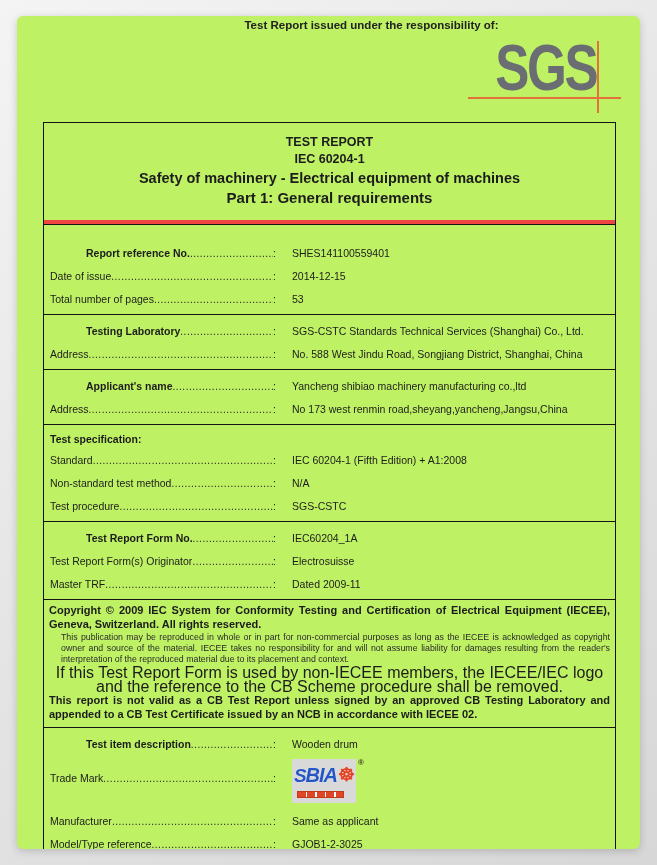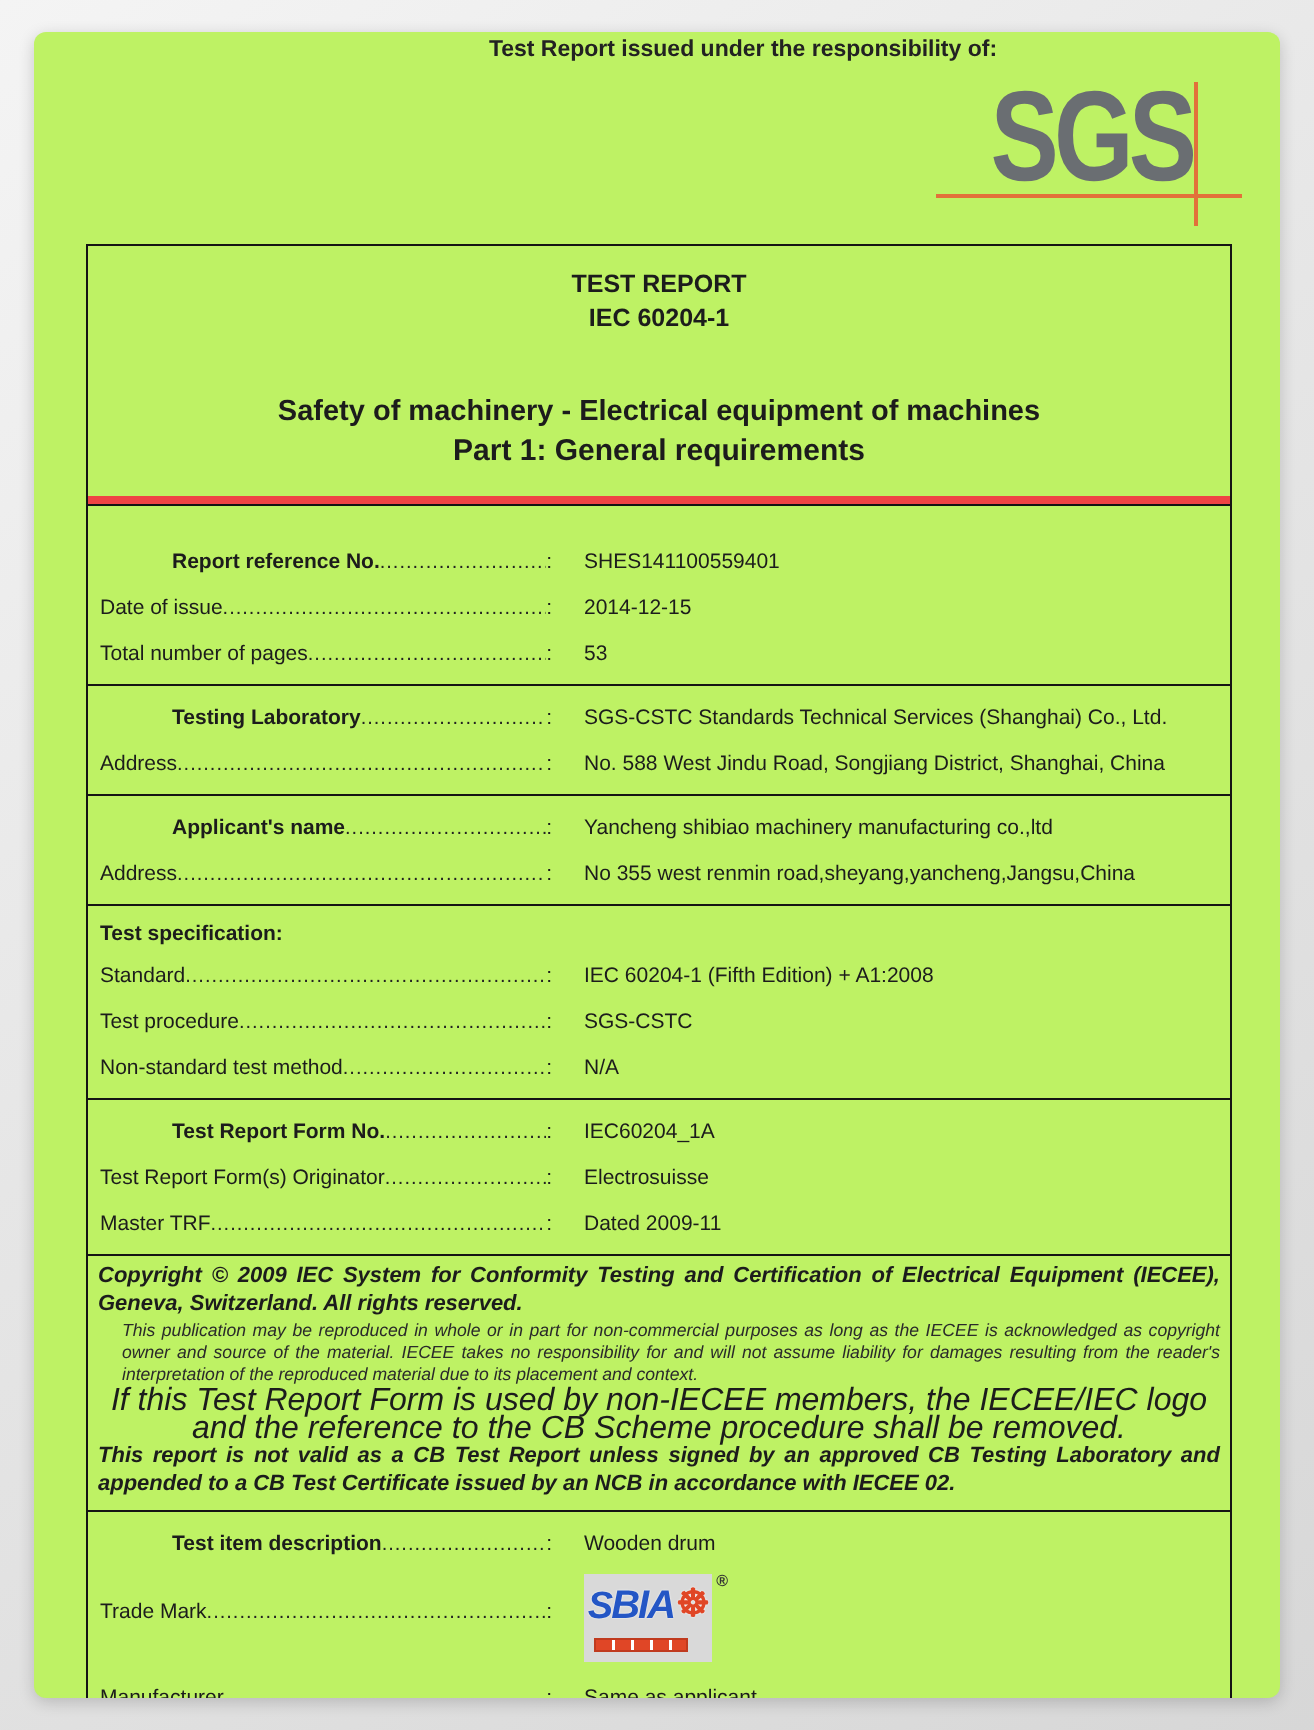--- a/index.html
+++ b/index.html
@@ -42,21 +42,21 @@
     border:1.6px solid #141414;
     border-bottom:none;
     font-size:10.5px;
   }
   .title-block {
     text-align:center; padding:11px 6px 13px 6px;
     border-bottom:4px solid #ef4444;
     font-weight:bold;
   }
   .title-l1, .title-l2 { font-size:12.5px; line-height:17px; }
-  .title-l3 { font-size:14.5px; line-height:20px;margin-top:28px; }
+  .title-l3 { font-size:14.5px; line-height:20px; }
   .title-l4 { font-size:15px; line-height:19px; }
 
   .group { padding:4px 0 4px 0; border-top:1.6px solid #141414; }
   .group:first-of-type { border-top:none; }
   .group.pad-top { padding-top:16px; }
 
   .row { display:flex; align-items:baseline; padding:3.5px 0; }
   .cell-label {
     flex:0 0 232px; display:flex; align-items:baseline;
     padding-left:6px; overflow:hidden; white-space:nowrap;
@@ -67,21 +67,21 @@
   .dots::after {
     content:"..................................................................................................";
     letter-spacing:.5px; font-size:10px; color:#222;
   }
   .colon::after { content:":"; }
   .cell-value { flex:1 1 auto; padding-left:16px; line-height:16px; }
 
   .sec-heading { font-weight:bold; padding:4px 0 3px 6px; }
 
   
-  .copyright { padding:4px 5px 6px 5px;font-style:italic; }
+  .copyright { padding:4px 5px 6px 5px; }
   .cp-intro { font-weight:bold; font-size:11px; line-height:13.5px; text-align:justify; }
   .cp-fine  { font-size:8.8px; line-height:11px; text-align:justify; color:#2a2a2a; margin-top:1px;margin-left:12px; }
   .cp-reg   { font-size:16px; line-height:13.5px; margin-top:1px;text-align:center; }
   .cp-bold  { font-weight:bold; font-size:11px; line-height:13.5px; margin-top:1px; text-align:justify; }
 
   
   .tm-row { padding:4px 0 6px 0; }
   .tm-wrap { position:relative; display:inline-block; }
   .tm-box {
     position:relative; width:64px; height:44px;
@@ -183,49 +183,49 @@
             <span class="colon"></span>
           </div>
         <div class="cell-value">Yancheng shibiao machinery manufacturing co.,ltd</div>
       </div>
       <div class="row">
         <div class="cell-label">
             <span class="lbl">Address</span>
             <span class="dots"></span>
             <span class="colon"></span>
           </div>
-        <div class="cell-value">No 355 west renmin road,sheyang,yancheng,Jangsu,China</div>
+        <div class="cell-value">No 173 west renmin road,sheyang,yancheng,Jangsu,China</div>
       </div>
     </div>
 
     <div class="group">
       <div class="sec-heading">Test specification:</div>
       <div class="row">
         <div class="cell-label">
             <span class="lbl">Standard</span>
             <span class="dots"></span>
             <span class="colon"></span>
           </div>
         <div class="cell-value">IEC 60204-1 (Fifth Edition) + A1:2008</div>
       </div>
       <div class="row">
         <div class="cell-label">
+            <span class="lbl">Non-standard test method</span>
+            <span class="dots"></span>
+            <span class="colon"></span>
+          </div>
+        <div class="cell-value">N/A</div>
+      </div>
+      <div class="row">
+        <div class="cell-label">
             <span class="lbl">Test procedure</span>
             <span class="dots"></span>
             <span class="colon"></span>
           </div>
         <div class="cell-value">SGS-CSTC</div>
-      </div>
-      <div class="row">
-        <div class="cell-label">
-            <span class="lbl">Non-standard test method</span>
-            <span class="dots"></span>
-            <span class="colon"></span>
-          </div>
-        <div class="cell-value">N/A</div>
       </div>
     </div>
 
     <div class="group">
       <div class="row">
         <div class="cell-label">
             <span class="lbl b">Test Report Form No.</span>
             <span class="dots"></span>
             <span class="colon"></span>
           </div>

